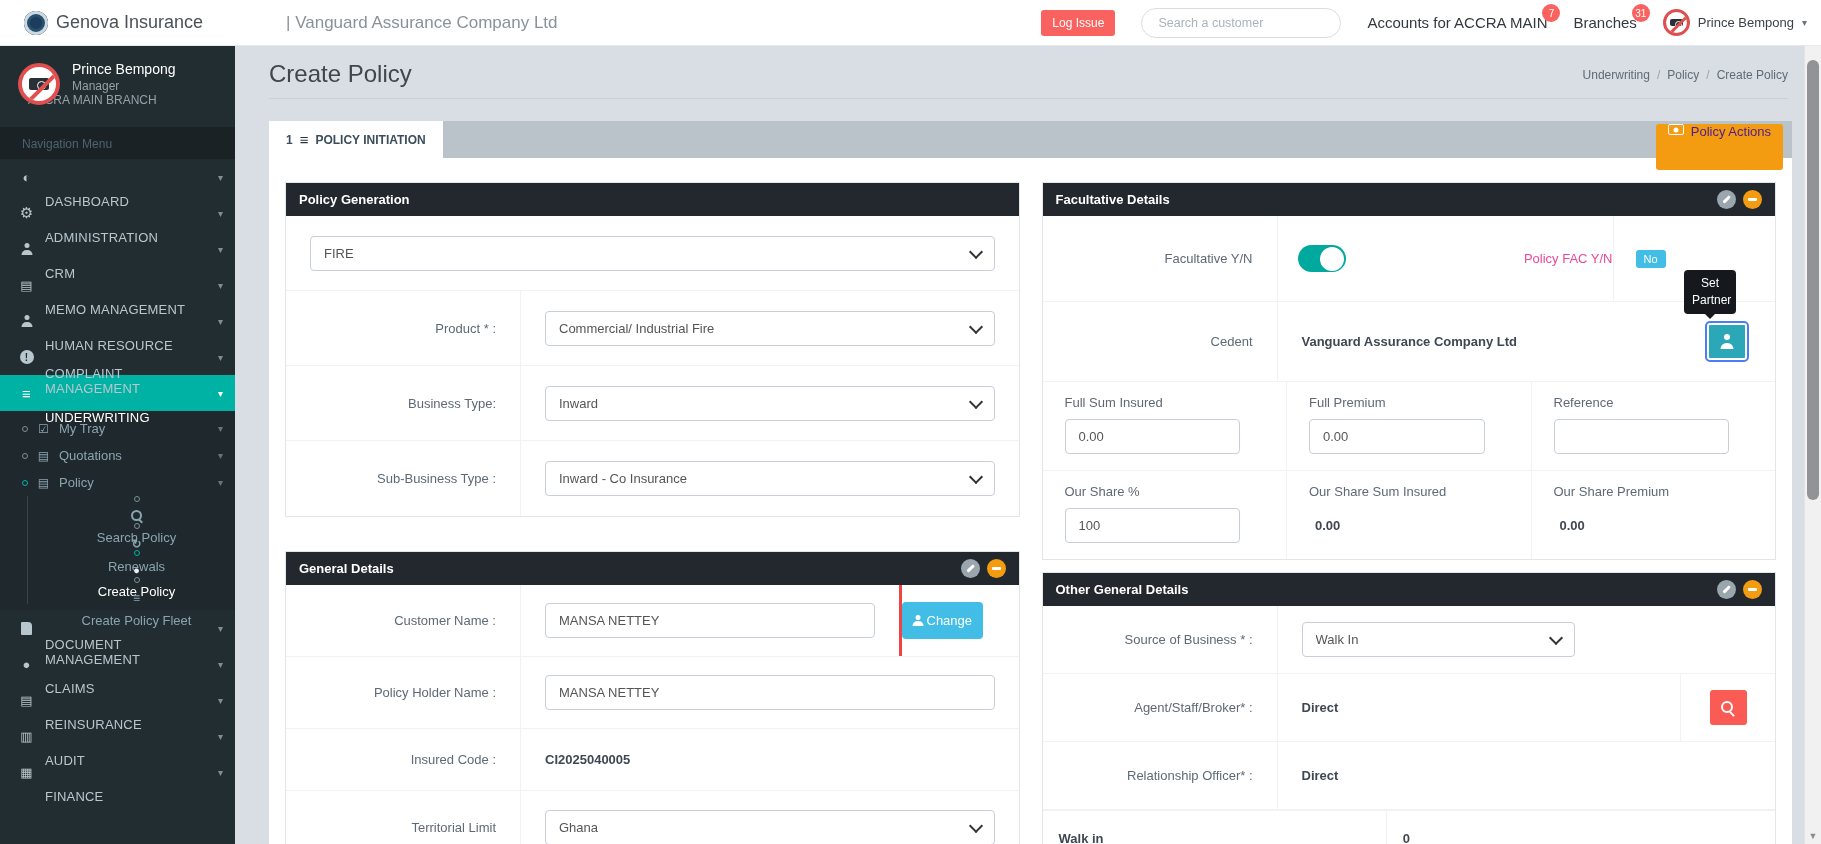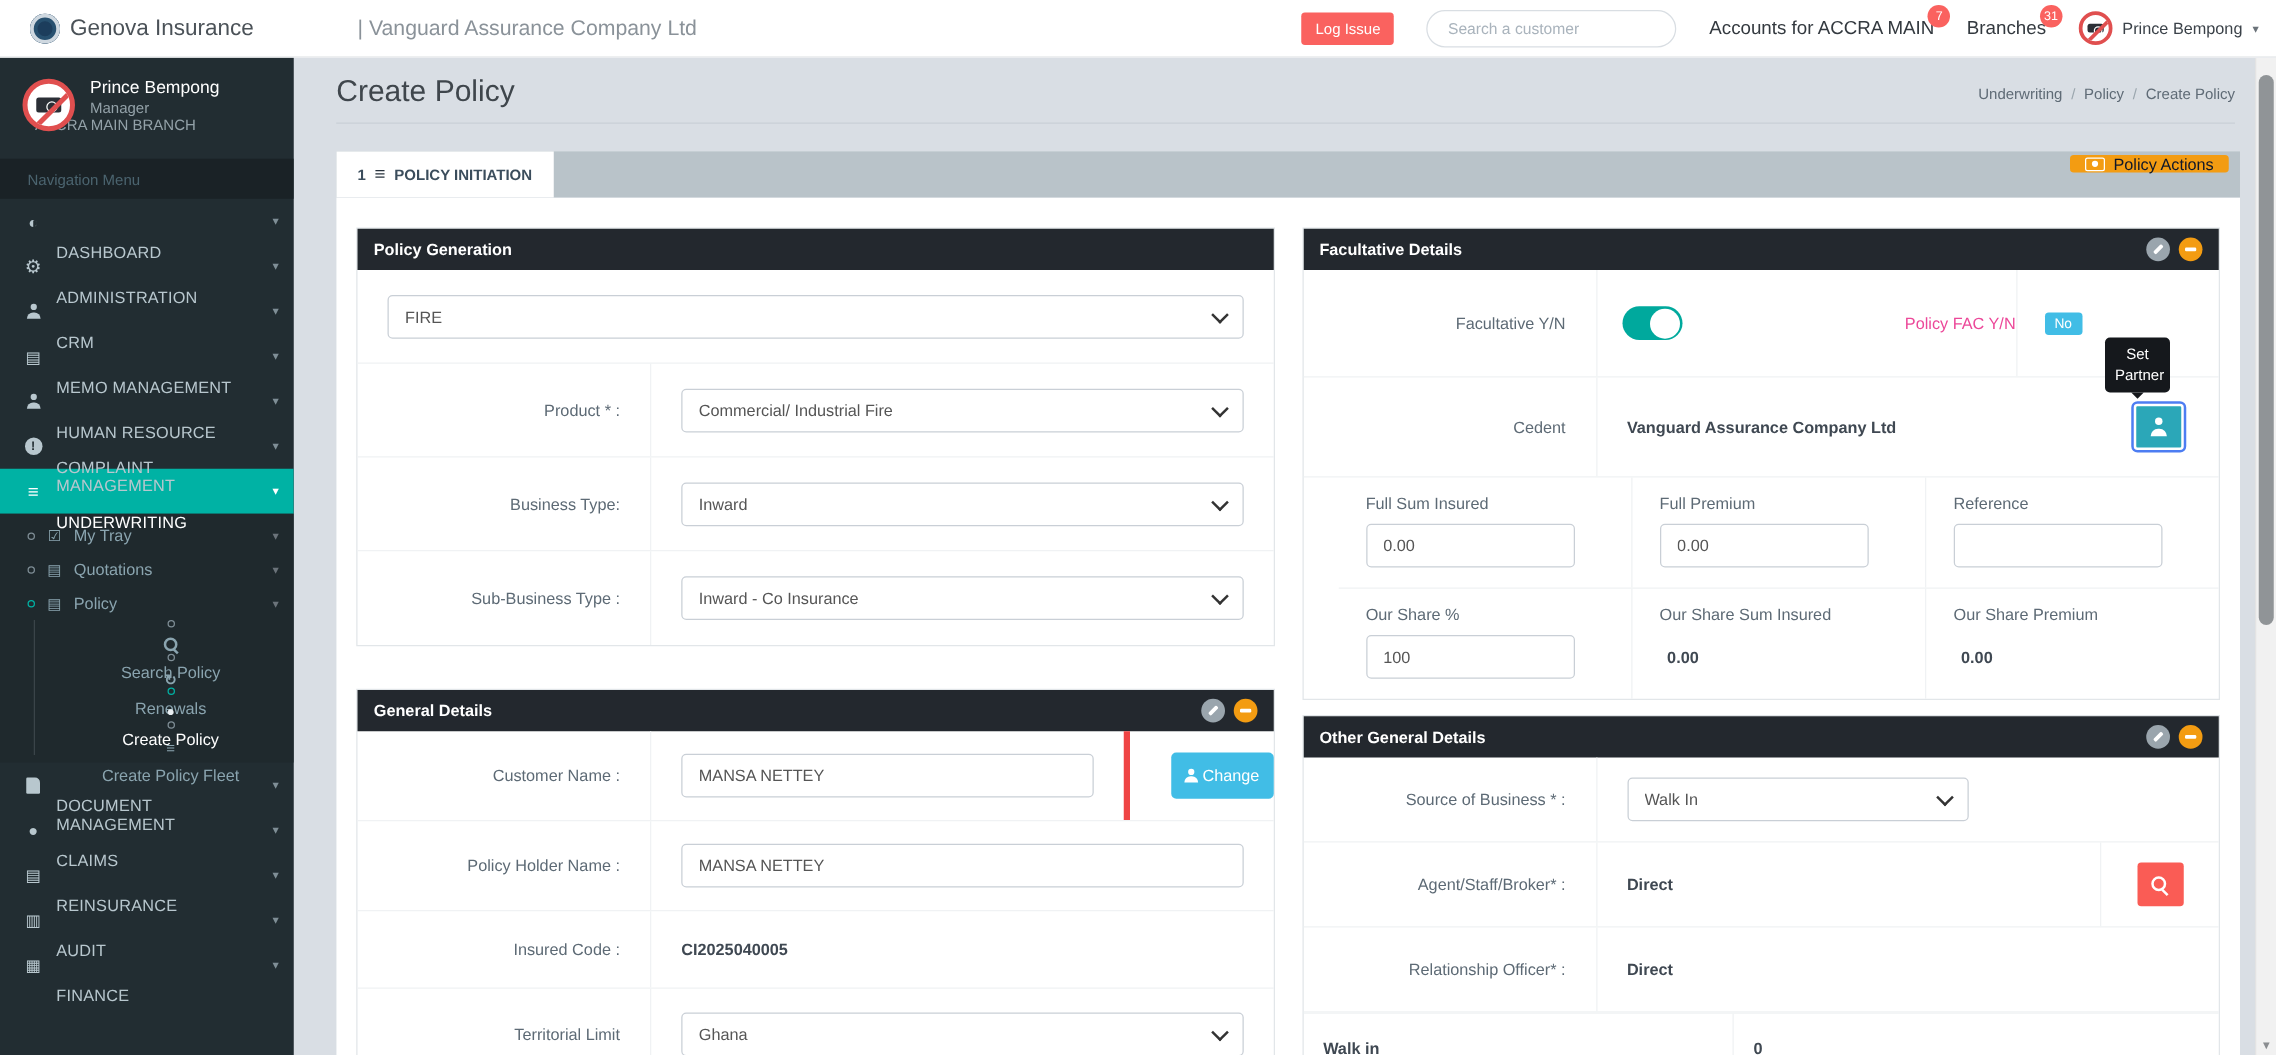--- a/index.html
+++ b/index.html
@@ -103,23 +103,23 @@
   .page-title { font-size:24px; font-weight:400; color:#3f464c; }
   .breadcrumb { font-size:12px; color:#5f6b76; margin-top:8px; display:flex; gap:7px; }
   .breadcrumb .sep { color:#9aa5ad; }
   .header-rule { border-bottom:1px solid #c9d0d6; margin:0 16px 0 34px; }
 
   .card-wrap { margin:22px 12px 0 34px; flex:1; display:flex; flex-direction:column; overflow:hidden; }
   .tabs-band { background:#b9c3c9; height:37px; display:flex; position:relative; flex:none; }
   .tab-active { background:#fff; display:flex; align-items:center; gap:7px; padding:0 17px;
                 font-size:12px; font-weight:bold; color:#3b4d5c; cursor:pointer; }
   .tab-ic { font-size:15px; color:#27323c; font-weight:bold; }
-  .btn-policy-actions { position:absolute; right:9px; top:3px; height:14px; background:#f39c12; border:none;
-                        border-radius:3px; color:#0f172a; font-size:13px; font-family:inherit; cursor:pointer;
-                        display:flex; align-items:center; gap:7px; padding:0 12px; }
+  .btn-policy-actions { position:absolute; right:9px; top:3px; height:46px; background:#f39c12; border:none;
+                        border-radius:3px; color:#4c1d95; font-size:13px; font-family:inherit; cursor:pointer;
+                        display:flex; align-items:flex-start; gap:7px; padding:0 12px; }
   .bill-ic { width:16px; height:11px; border:1.5px solid #fff; border-radius:2px; position:relative; }
   .bill-ic::after { content:''; position:absolute; left:50%; top:50%; transform:translate(-50%,-50%);
                     width:5px; height:5px; border-radius:50%; background:#fff; }
 
   .card { background:#fff; flex:1; padding:24px 16px 0; display:grid;
           grid-template-columns:1fr 1fr; column-gap:22px; align-items:start; overflow:hidden; }
   .col { display:flex; flex-direction:column; min-width:0; }
   .col-left { gap:34px; } .col-right { gap:12px; }
 
   .panel { border:1px solid #e2e6e9; background:#fff; }
@@ -168,32 +168,32 @@
   .btn-partner { width:40px; height:37px; background:#2ba7b8; border:2px solid #fff; outline:2px solid #4d7df2;
                  border-radius:3px; display:flex; align-items:center; justify-content:center; cursor:pointer; }
   .btn-partner .person { color:#fff; width:16px; height:15px; }
   .btn-partner .person::before { width:6px; height:6px; }
   .btn-partner .person::after { width:13px; height:6px; }
   .tooltip { position:absolute; bottom:calc(100% + 9px); left:50%; transform:translateX(-50%);
              background:#15181c; color:#fff; font-size:12px; padding:5px 8px; border-radius:4px;
              width:52px; text-align:center; line-height:1.4; z-index:6; }
   .tooltip::after { content:''; position:absolute; top:100%; left:50%; transform:translateX(-50%);
                     border:5px solid transparent; border-top-color:#15181c; }
-  .fac-grid { display:flex; border-bottom:1px solid #f0f2f4;margin-left:28px; }
+  .fac-grid { display:flex; border-bottom:1px solid #f0f2f4; }
   .fac-grid:last-child { border-bottom:none; }
   .fac-cell { flex:1; padding:13px 22px 16px; border-right:1px solid #f0f2f4; min-width:0; }
   .fac-cell:last-child { border-right:none; }
   .fac-cell .f-label { color:#5d6a75; font-size:13px; margin-bottom:9px; }
   .fac-cell .txt { width:88%; }
   .fac-cell .bold-val.padded { display:inline-block; margin:10px 0 0 6px; }
 
   
   .row-h72 { min-height:72px; } .row-h62 { min-height:62px; } .row-h68 { min-height:68px; }
-  .action-cell { width:120px; flex:none; border-left:5px solid #ef4444; display:flex;
-                 align-items:center; justify-content:flex-end; }
+  .action-cell { width:120px; flex:none; border-left:3px solid #ef4444; display:flex;
+                 align-items:center; justify-content:flex-start; }
   .btn-change { background:#41bde6; color:#fff; border:none; border-radius:4px; height:37px; padding:0 11px;
                 font-size:13px; font-family:inherit; display:flex; align-items:center; gap:3px; cursor:pointer; }
   .btn-change .person { color:#fff; width:11px; height:11px; }
   .btn-search-red { width:37px; height:35px; background:#fa5c55; border:none; border-radius:3px;
                     display:flex; align-items:center; justify-content:center; cursor:pointer; }
   .btn-search-red .mag { color:#fff; width:14px; height:14px; }
   .btn-search-red .mag::before { width:8px; height:8px; }
   .btn-search-red .mag::after { width:6px; }
   .action-cell-sm { width:95px; flex:none; border-left:1px solid #f0f2f4; display:flex;
                     align-items:center; justify-content:center; }

